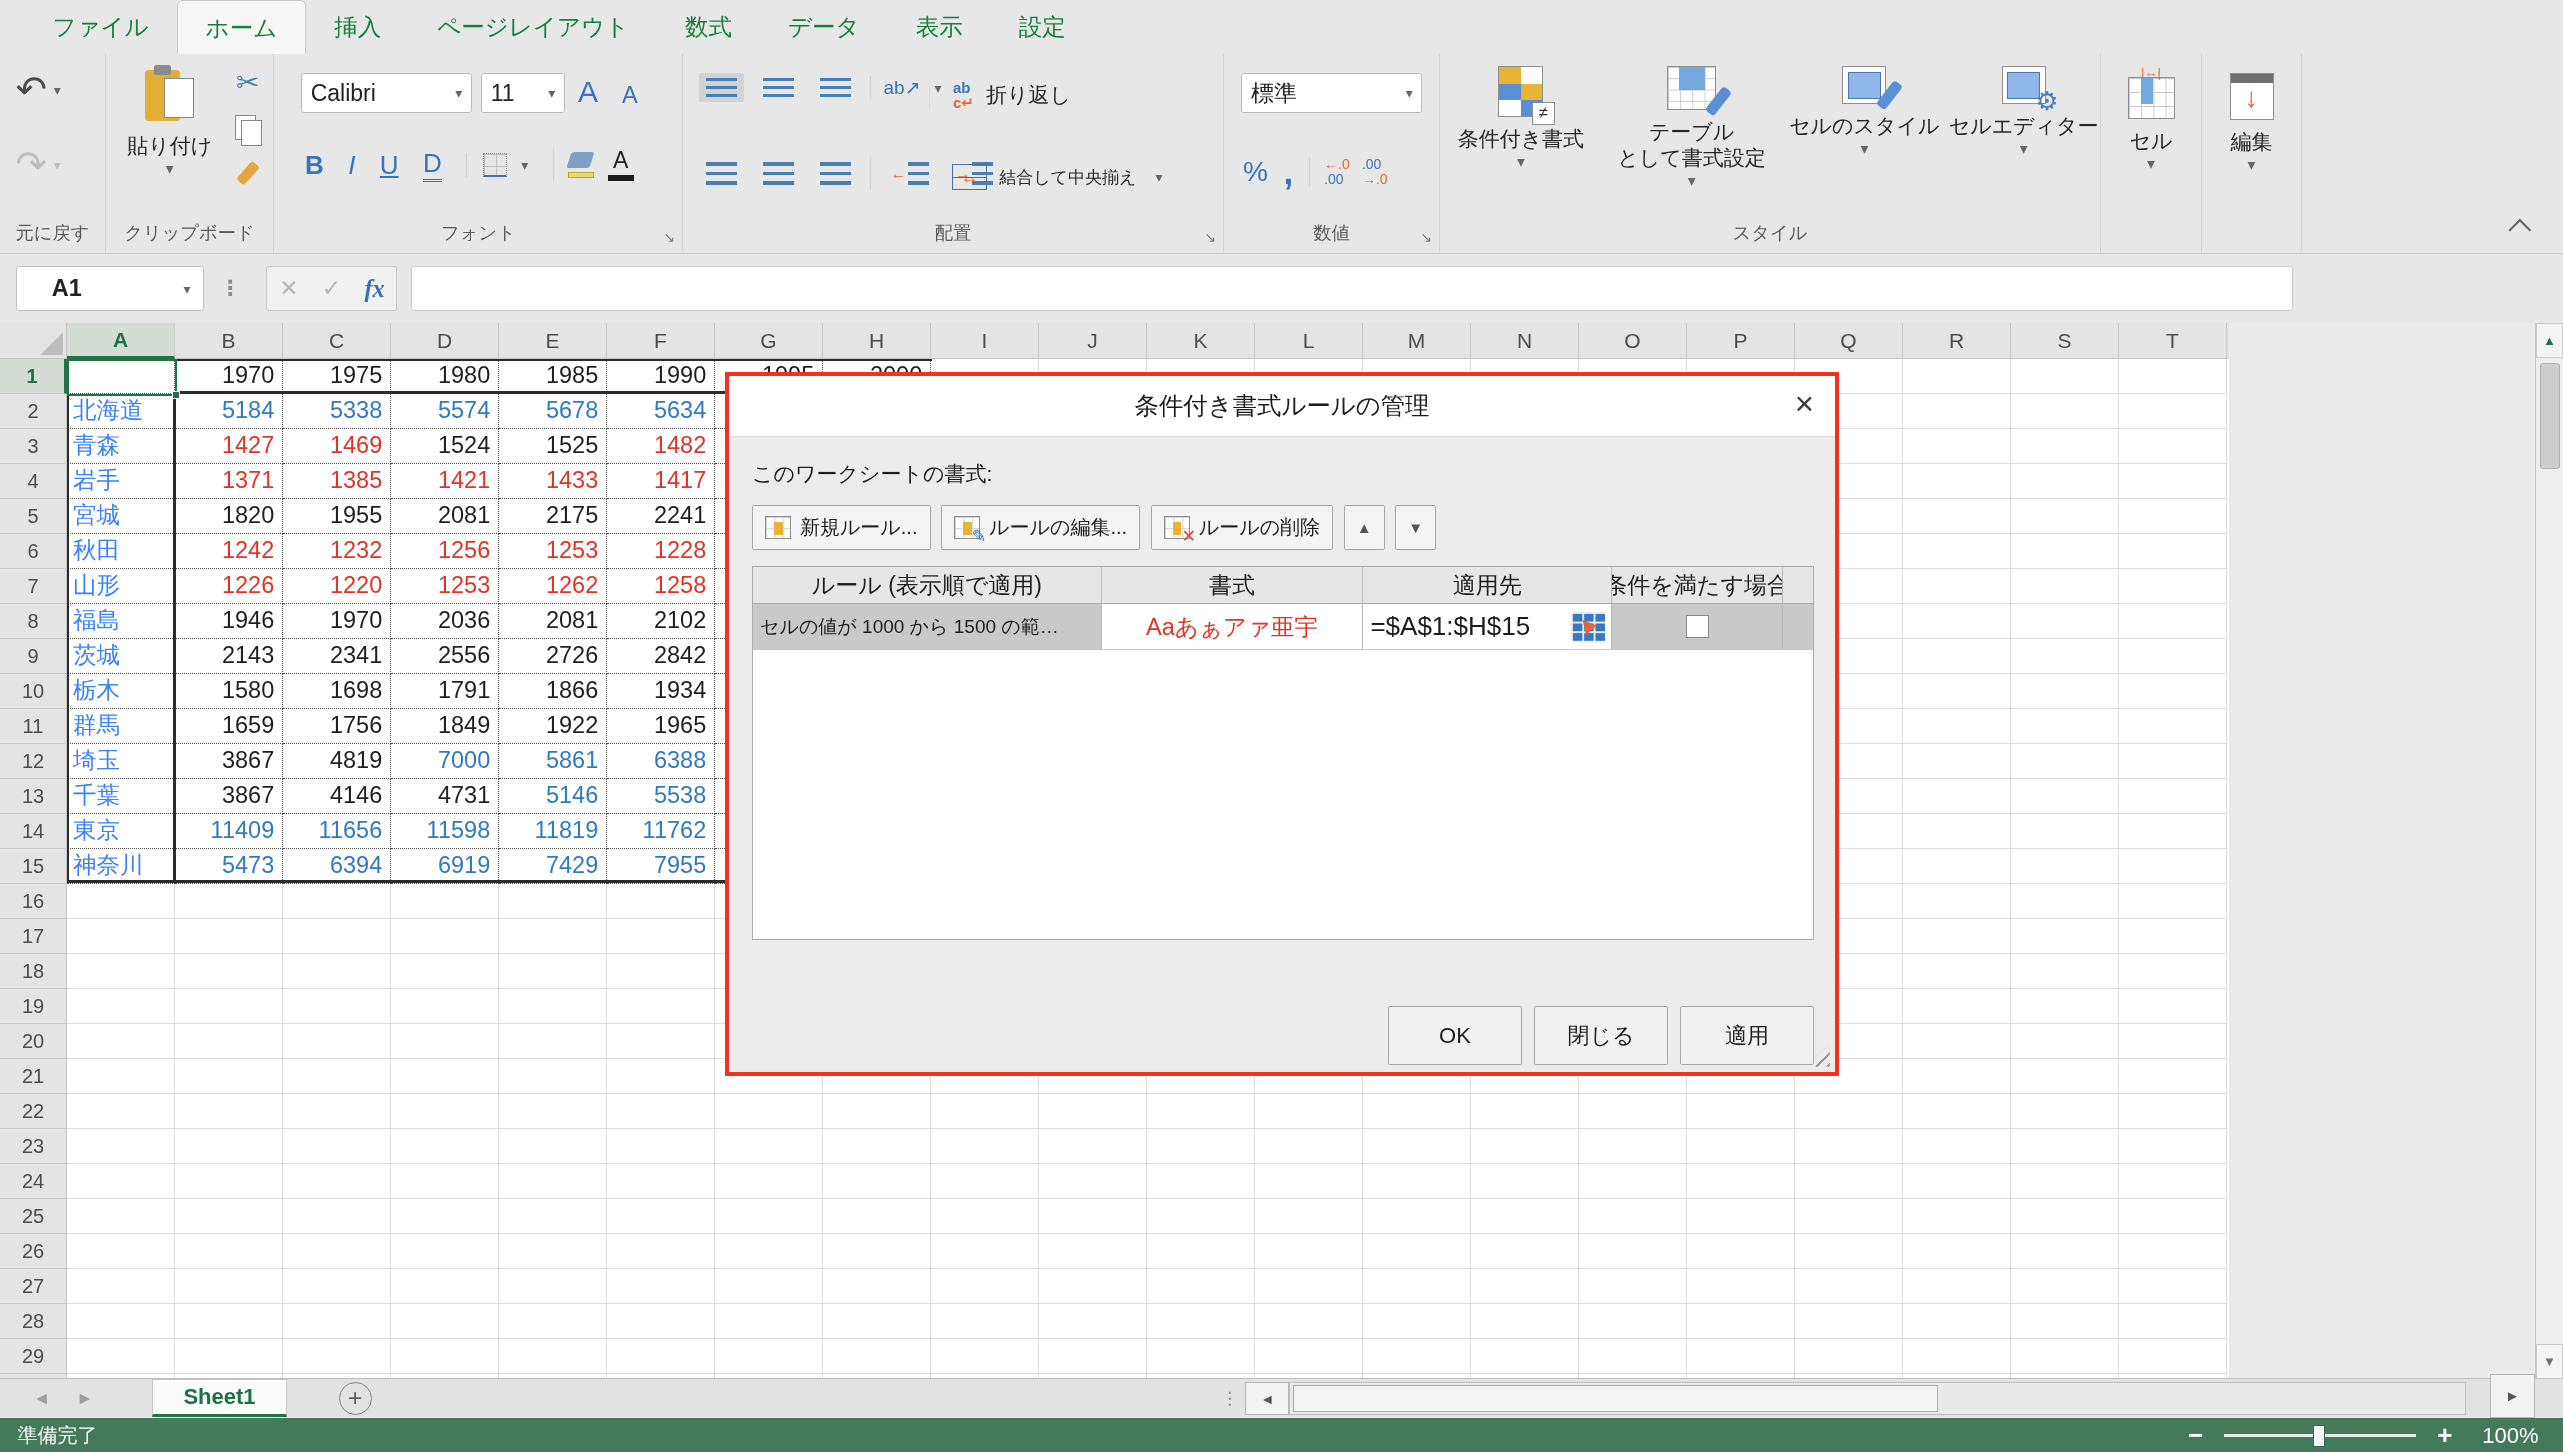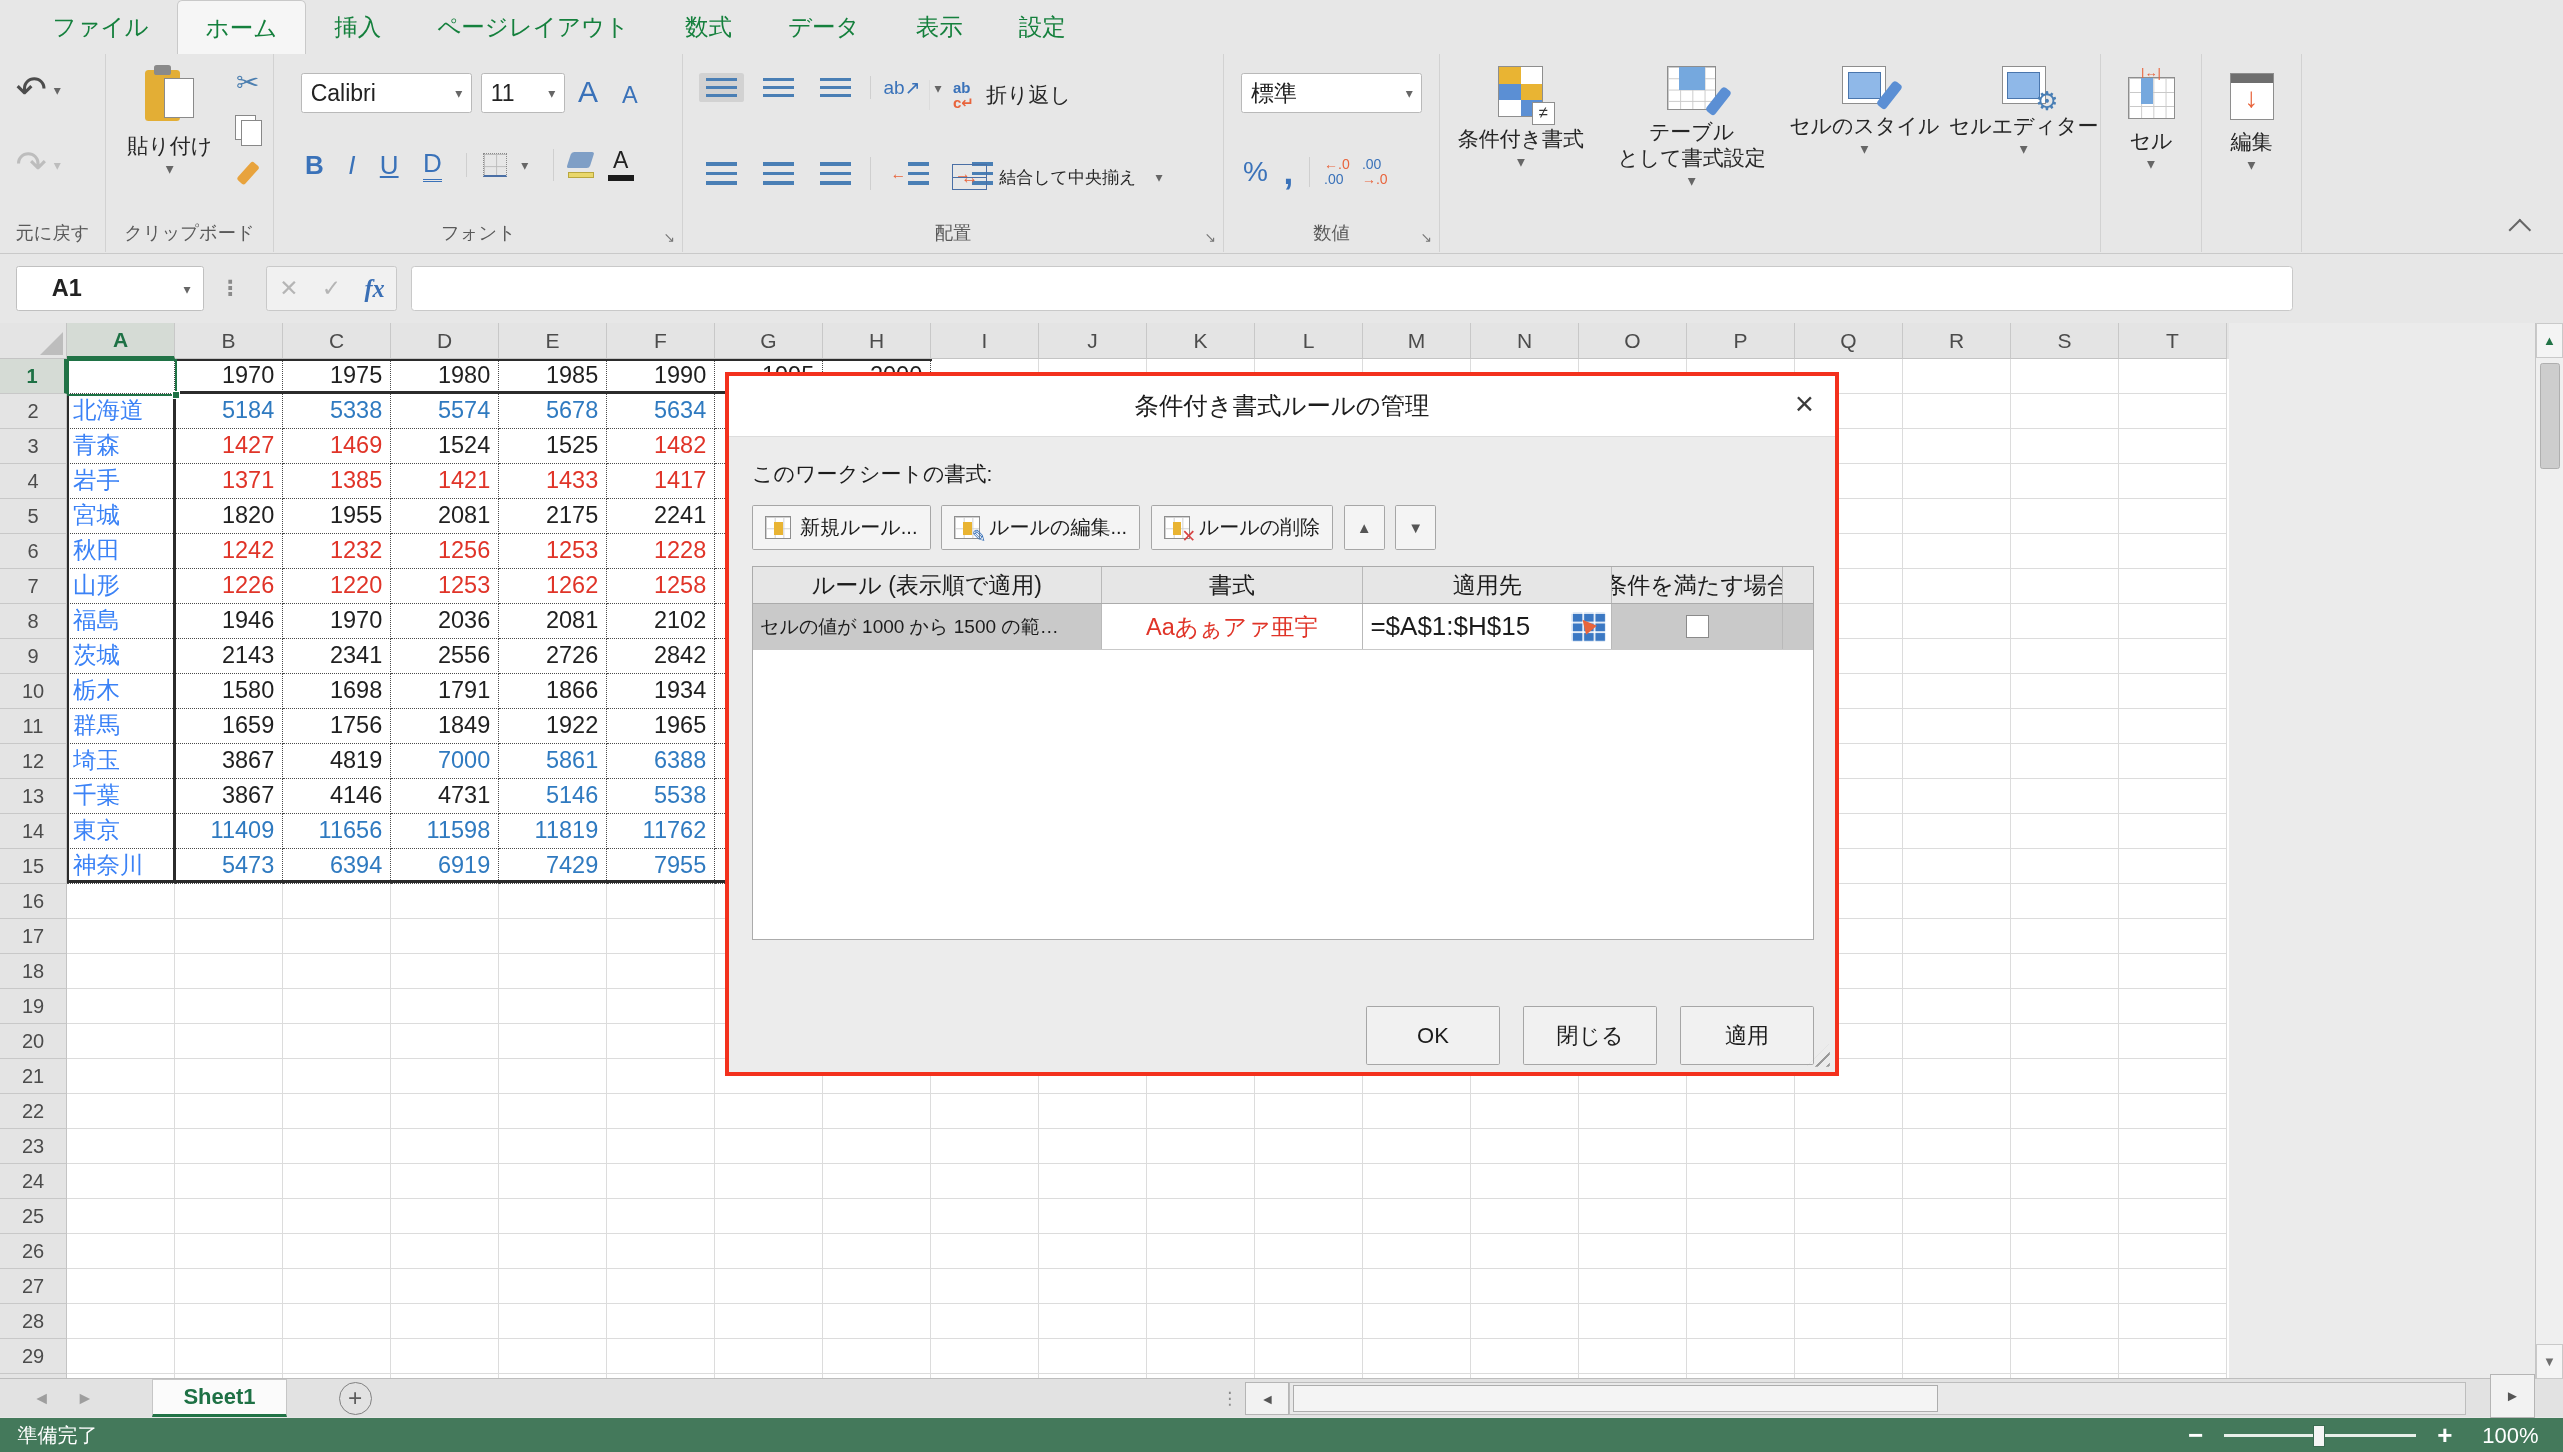--- a/index.html
+++ b/index.html
@@ -101,21 +101,21 @@
   #rr-desc{width:349px;background:#C9C9C9;font-size:19px;color:#1c1c1c;padding-left:7px;}
   #rr-preview{width:262px;background:#fff;justify-content:center;font-size:23.5px;color:#E03428;}
   #rr-applies{width:249px;background:#fff;font-size:26px;color:#1c1c1c;padding-left:7px;justify-content:space-between;}
   #rr-check{width:171px;background:#C9C9C9;justify-content:center;}
   #rr-fill{width:30px;background:#C9C9C9;border-right:none;}
   #rangepick{width:35px;height:30px;background:#3B78C3;border-radius:2.6px;margin-right:5.2px;position:relative;
     background-image:linear-gradient(rgba(255,255,255,.85) 1.7px,transparent 1.7px),linear-gradient(90deg,rgba(255,255,255,.85) 1.7px,transparent 1.7px);background-size:11.3px 9.6px;}
   #rangepick:after{content:"";position:absolute;left:8.7px;top:6.1px;border-left:7.8px solid transparent;border-right:7.8px solid transparent;border-bottom:14px solid #E8643C;transform:rotate(-40deg);}
   #cbx{width:23px;height:23px;background:#fff;border:1.7px solid #8A8A8A;}
   #dlg-list{height:289px;background:#fff;}
-  #dlg-footer{display:flex;justify-content:flex-end;gap:23px;margin:66px 21px 0 0;}
+  #dlg-footer{display:flex;justify-content:flex-end;gap:12px;margin:66px 21px 0 0;}
   .fbtn{width:134px;height:59px;background:#F1F1F1;border:0.9px solid #A6A6A6;border-radius:1.7px;display:flex;align-items:center;justify-content:center;font-size:22px;color:#1c1c1c;}
   #grip{position:absolute;right:5.2px;bottom:5.2px;width:23px;height:23px;
     background:repeating-linear-gradient(135deg,transparent 0 6.1px,#9a9a9a 6.1px 7.8px);clip-path:polygon(100% 0,100% 100%,0 100%);}
 
   
   #paste-clip{position:relative;width:49px;height:58px;}
   #paste-clip .board{position:absolute;left:0;top:3.5px;width:35px;height:51px;background:#E3AE35;border-radius:3.5px;}
   #paste-clip .clip{position:absolute;left:8.7px;top:-1.7px;width:17.4px;height:10.5px;background:#8a8a8a;border-radius:2.6px;}
   #paste-clip .page{position:absolute;right:0;top:12.2px;width:30px;height:40px;background:#fff;border:1.7px solid #8a8a8a;}
   .copy-ic{position:relative;width:26px;height:30px;}
@@ -342,20 +342,21 @@
         <div class="ddc">▾</div>
       </div>
       <div class="bigbtn" style="width:153px;">
         <span class="cs-ic">
             <span class="blue"></span>
             <span style="position:absolute;right:-14px;bottom:-14px;font-size:26px;color:#4a7fb5;">⚙</span>
           </span>
         <div class="cap">セルエディター</div>
         <div class="ddc">▾</div>
       </div>
+      <div class="rlabel">スタイル</div>
     </div>
 
     <div class="rgroup" style="left:2101px;width:101px;">
       <div class="bigbtn" style="padding-top:23px;">
         <span class="cell-ic">
             <span class="wid">|↔|</span>
             <span class="blue"></span>
           </span>
         <div class="cap">セル</div>
         <div class="ddc">▾</div>

